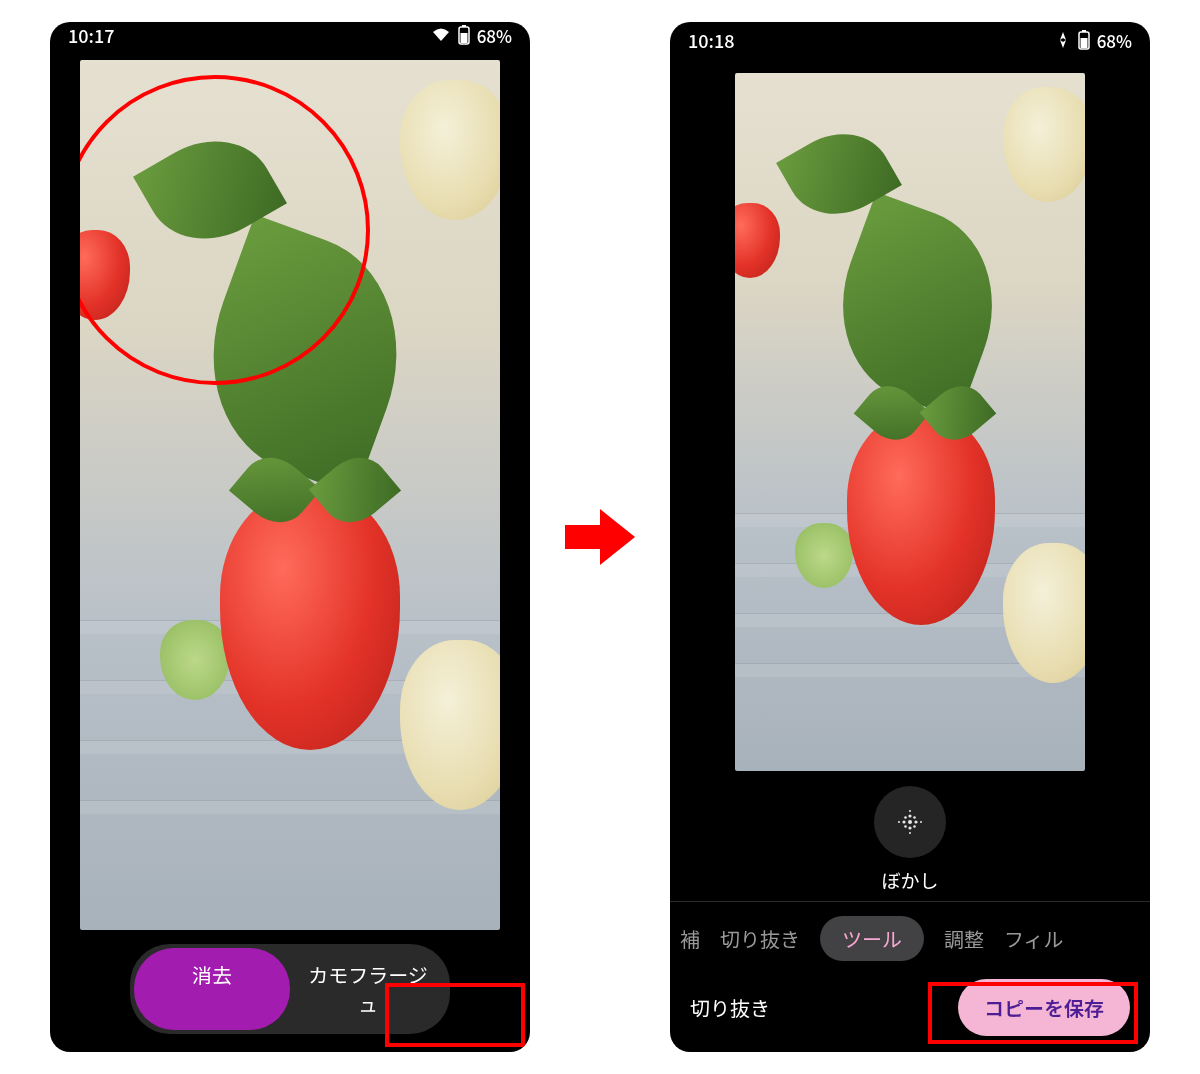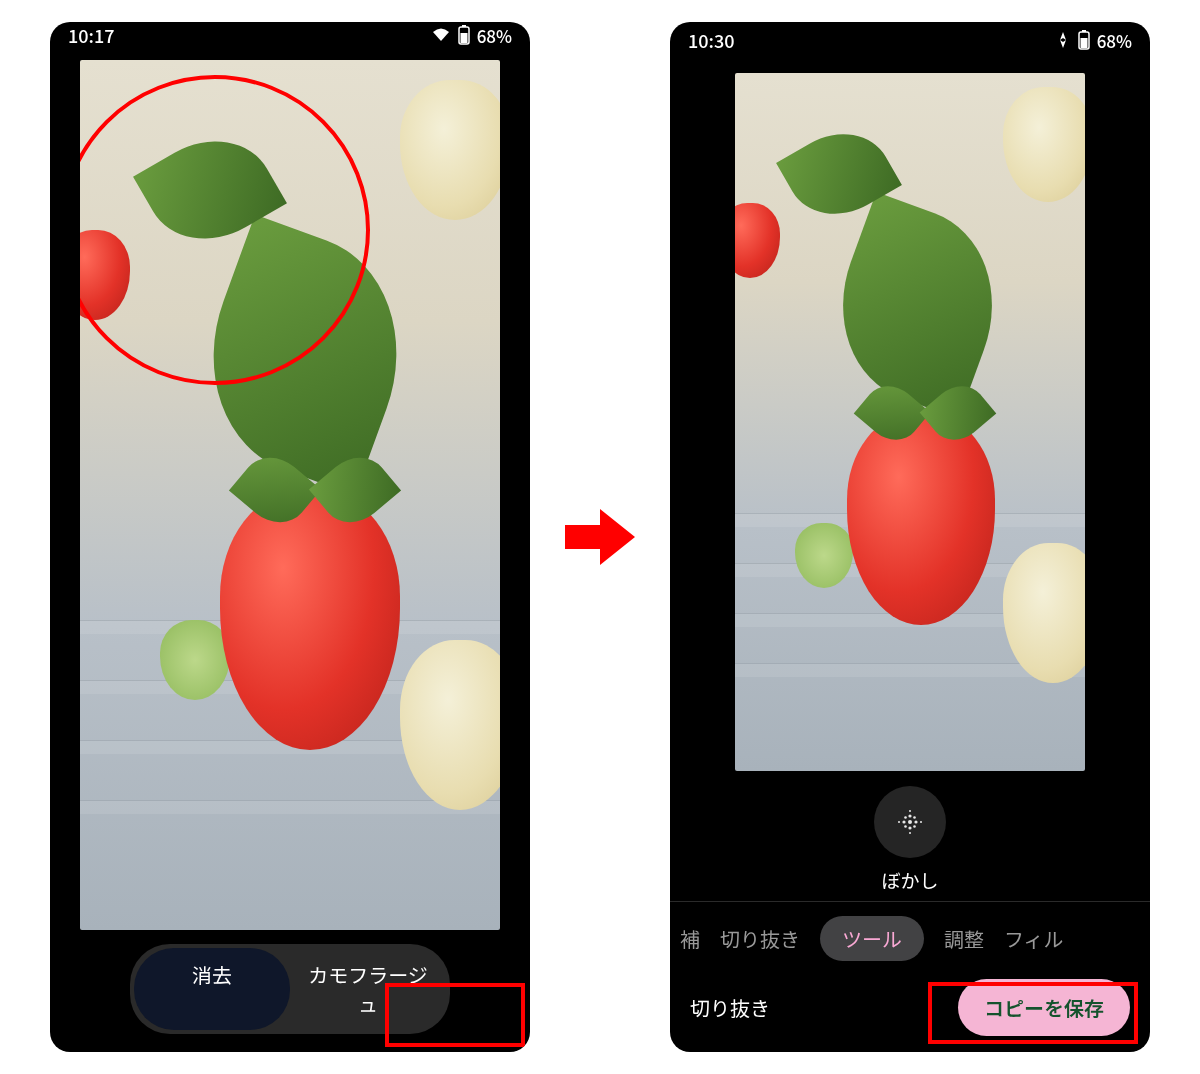--- a/index.html
+++ b/index.html
@@ -101,21 +101,21 @@
     margin: 0 auto 18px auto;
     padding: 4px;
   }
   .pill {
     flex: 1;
     text-align: center;
     padding: 12px 10px;
     border-radius: 40px;
     font-size: 20px;
   }
-  .pill.active { background: #0f172a; }
+  .pill.active { background: #a21caf; }
   .red-box {
     position: absolute;
     border: 4px solid #f00;
     pointer-events: none;
     z-index: 10;
   }
 
   
   .controls-b {
     padding: 8px 0 16px 0;
@@ -158,21 +158,21 @@
   }
   .bottom-row-b {
     display: flex;
     align-items: center;
     justify-content: space-between;
     padding: 4px 20px 0 20px;
   }
   .cancel { font-size: 20px; }
   .save-btn {
     background: #f5b5d4;
-    color: #14532d;
+    color: #4c1d95;
     border-radius: 40px;
     padding: 14px 26px;
     font-size: 20px;
     font-weight: 600;
   }
 
   
   .arrow {
     width: 80px;
     display: flex;
@@ -228,21 +228,21 @@
 </div>
 
 <div class="arrow">
   <svg width="80" height="80" viewBox="0 0 80 80">
     <path d="M5 28 H40 V12 L75 40 L40 68 V52 H5 Z" fill="#ff0000"></path>
   </svg>
 </div>
 
 <div class="phone">
   <div class="status-bar">
-    <span>10:30</span>
+    <span>10:18</span>
     <div class="status-icons">
       <svg width="16" height="16" viewBox="0 0 16 16">
           <path d="M8 0 L11 8 L8 6 L5 8 Z M8 16 L5 8 L8 10 L11 8 Z" fill="#fff"></path>
         </svg>
       <svg width="14" height="20" viewBox="0 0 14 20">
           <rect x="2" y="2" width="10" height="17" rx="2" fill="none" stroke="#fff" stroke-width="1.5"></rect>
           <rect x="3.5" y="8" width="7" height="10" fill="#fff"></rect>
           <rect x="5" y="0" width="4" height="2" fill="#fff"></rect>
         </svg>
       <span>68%</span>

